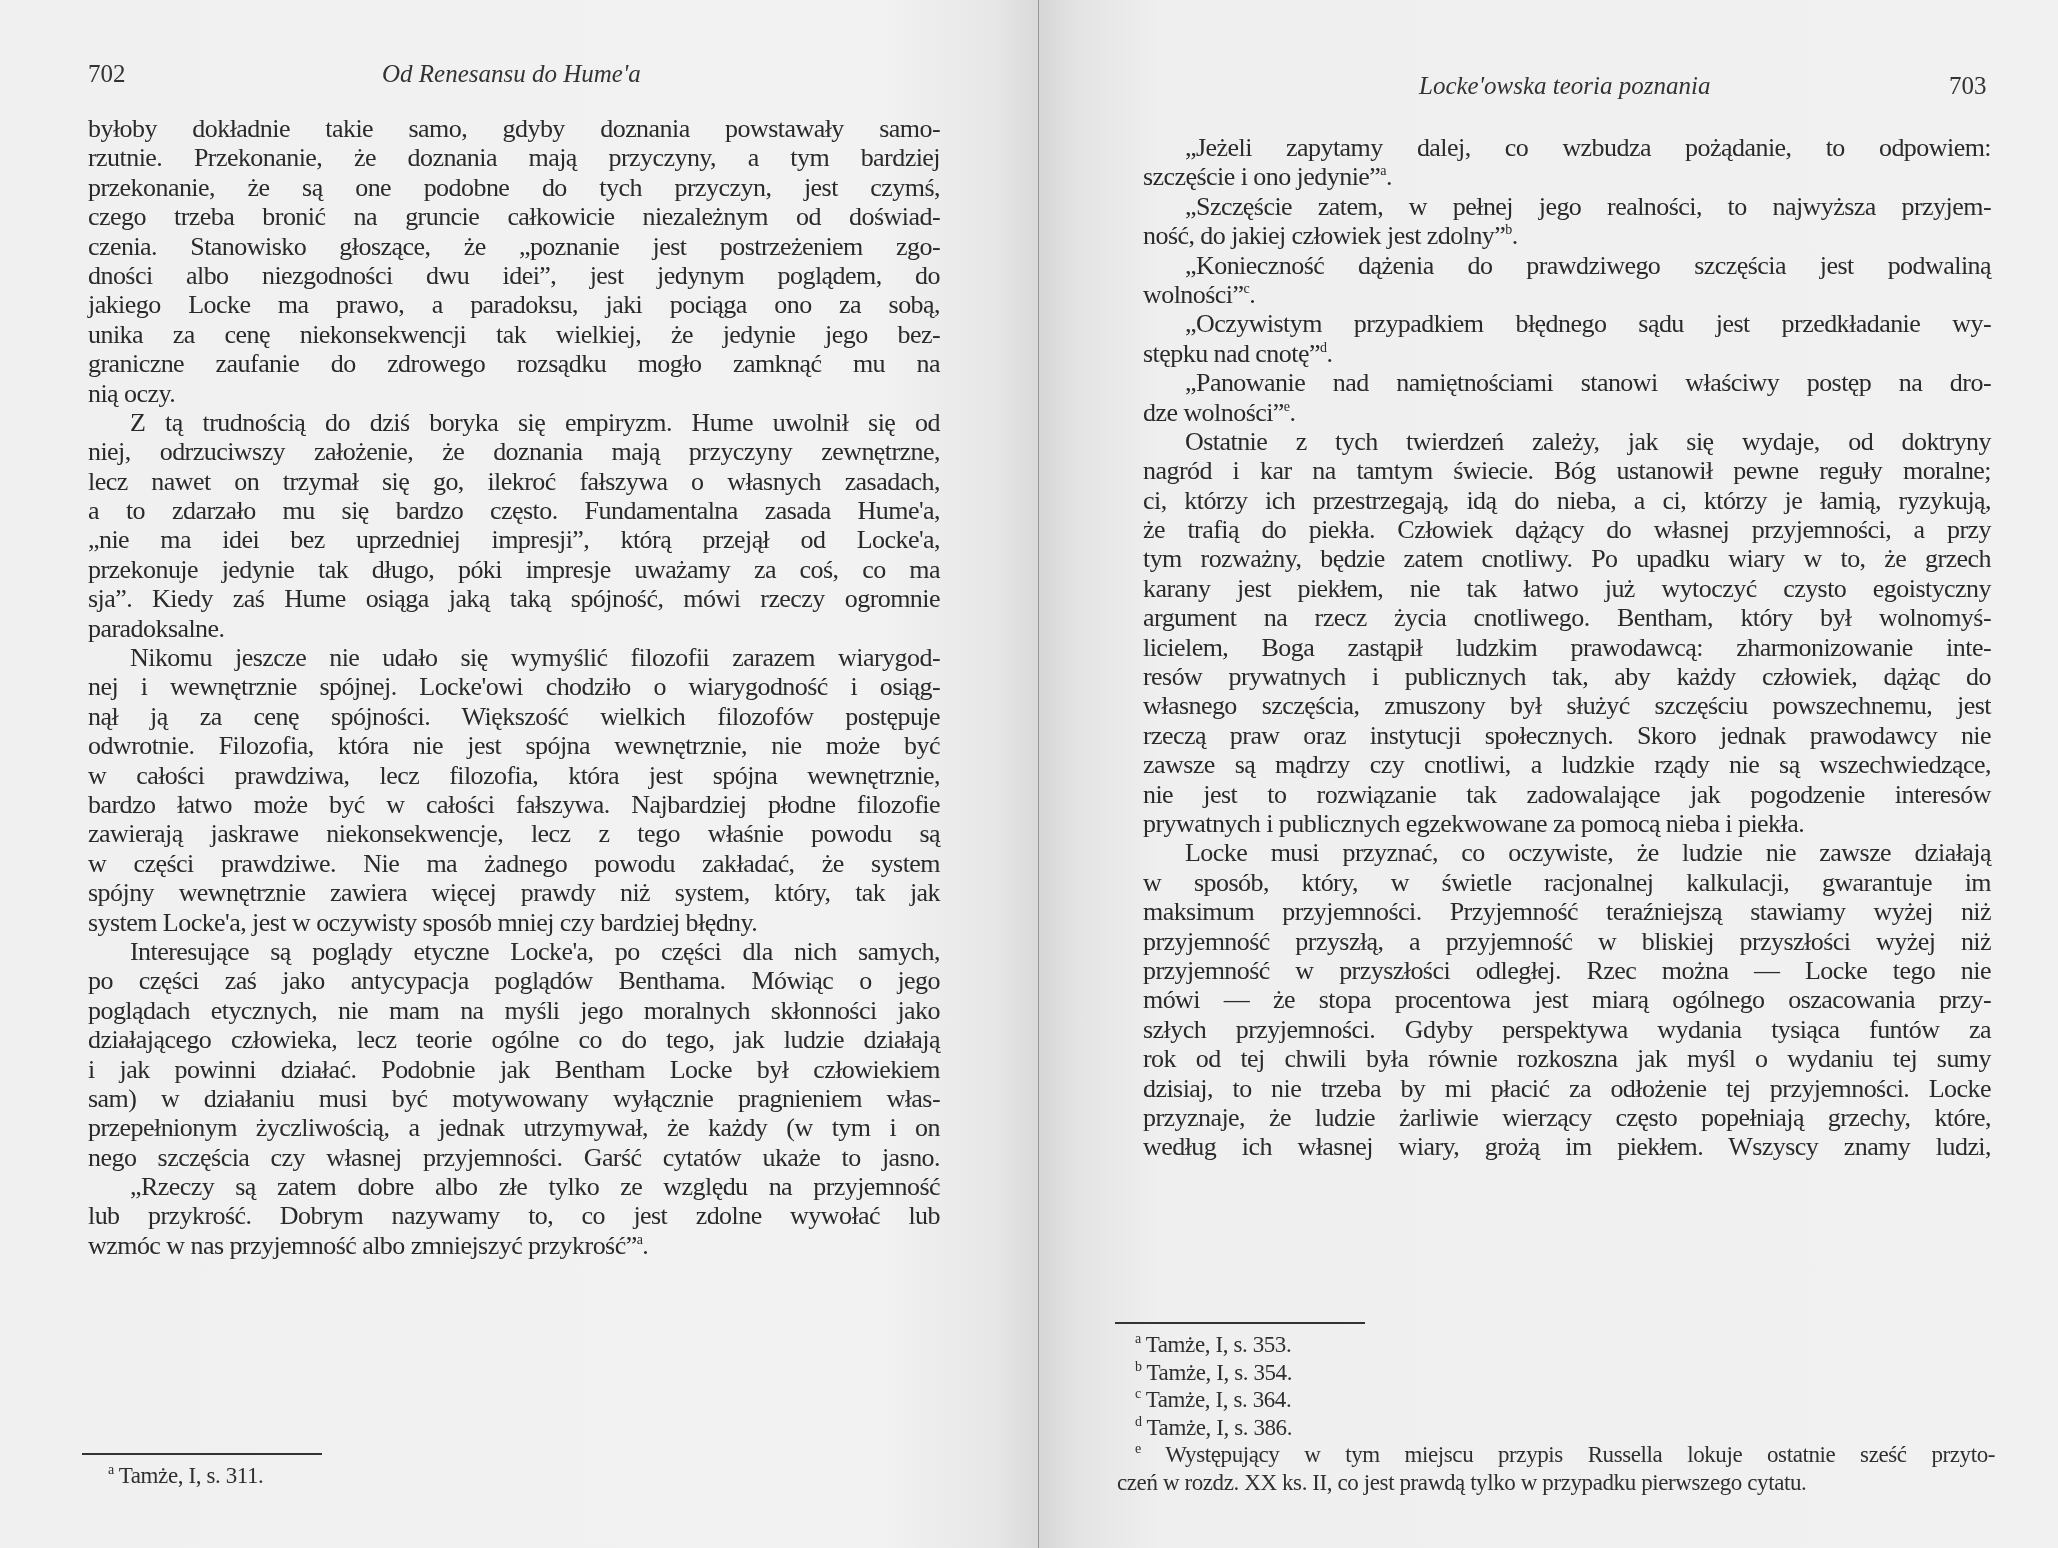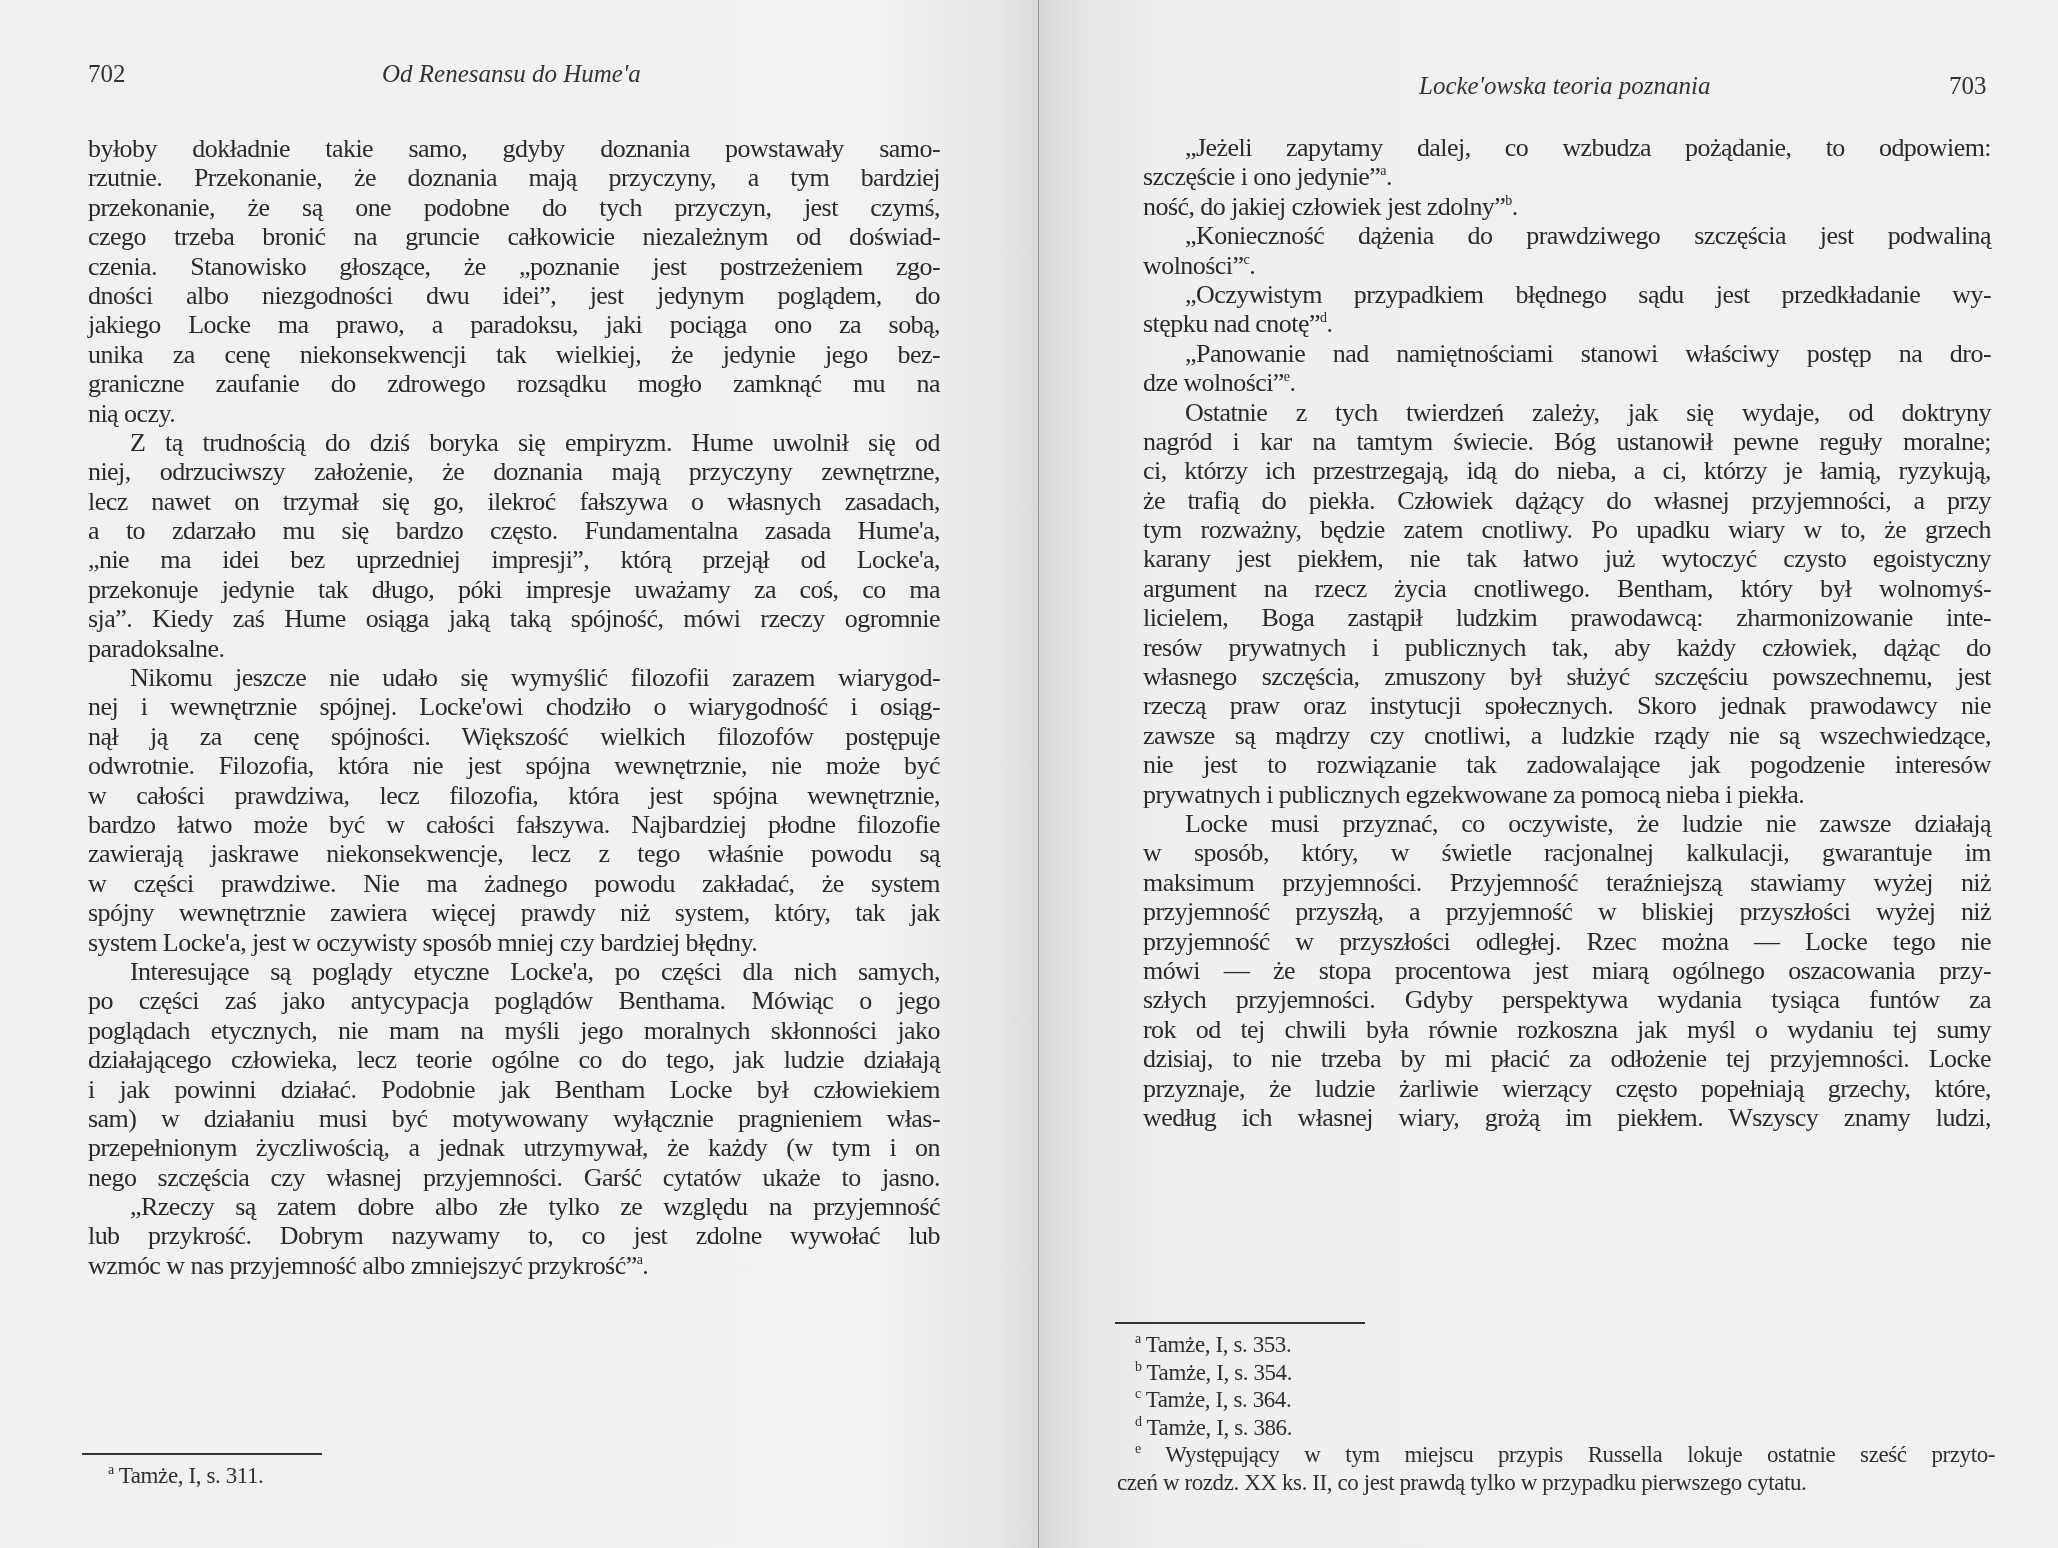--- a/index.html
+++ b/index.html
@@ -38,21 +38,21 @@
 </style>
 </head>
 <body>
 
 <div class="spread">
   <div class="page-left">
     <div class="running-head" style="left:88px; top:60px;">
       <span class="folio">702</span>
     </div>
     <div class="running-head rh-title" style="left:382px; top:60px;">Od Renesansu do Hume'a</div>
-    <div class="text-block" id="left-text" style="left:88px; top:134px; width:852px;">
+    <div class="text-block" id="left-text" style="left:88px; top:114px; width:852px;">
         <span class="line"><span>byłoby dokładnie takie samo, gdyby doznania powstawały samo-</span></span>
         <span class="line"><span>rzutnie. Przekonanie, że doznania mają przyczyny, a tym bardziej</span></span>
         <span class="line"><span>przekonanie, że są one podobne do tych przyczyn, jest czymś,</span></span>
         <span class="line"><span>czego trzeba bronić na gruncie całkowicie niezależnym od doświad-</span></span>
         <span class="line"><span>czenia. Stanowisko głoszące, że „poznanie jest postrzeżeniem zgo-</span></span>
         <span class="line"><span>dności albo niezgodności dwu idei”, jest jedynym poglądem, do</span></span>
         <span class="line"><span>jakiego Locke ma prawo, a paradoksu, jaki pociąga ono za sobą,</span></span>
         <span class="line"><span>unika za cenę niekonsekwencji tak wielkiej, że jedynie jego bez-</span></span>
         <span class="line"><span>graniczne zaufanie do zdrowego rozsądku mogło zamknąć mu na</span></span>
         <span class="line last"><span>nią oczy.</span></span>
@@ -93,20 +93,21 @@
   </div>
 
   <div class="page-right">
     <div class="running-head rh-title" style="left:380px; top:72px;font-style:italic;">Locke'owska teoria poznania</div>
     <div class="running-head" style="left:910px; top:72px;">
       <span class="folio">703</span>
     </div>
     <div class="text-block" id="right-text" style="left:104px; top:133px; width:848px;">
         <span class="line indent"><span>„Jeżeli zapytamy dalej, co wzbudza pożądanie, to odpowiem:</span></span>
         <span class="line last"><span>szczęście i ono jedynie”</span><sup>a</sup><span>.</span></span>
+        <span class="line indent"><span>„Szczęście zatem, w pełnej jego realności, to najwyższa przyjem-</span></span>
         <span class="line last"><span>ność, do jakiej człowiek jest zdolny”</span><sup>b</sup><span>.</span></span>
         <span class="line indent"><span>„Konieczność dążenia do prawdziwego szczęścia jest podwaliną</span></span>
         <span class="line last"><span>wolności”</span><sup>c</sup><span>.</span></span>
         <span class="line indent"><span>„Oczywistym przypadkiem błędnego sądu jest przedkładanie wy-</span></span>
         <span class="line last"><span>stępku nad cnotę”</span><sup>d</sup><span>.</span></span>
         <span class="line indent"><span>„Panowanie nad namiętnościami stanowi właściwy postęp na dro-</span></span>
         <span class="line last"><span>dze wolności”</span><sup>e</sup><span>.</span></span>
         <span class="line indent"><span>Ostatnie z tych twierdzeń zależy, jak się wydaje, od doktryny</span></span>
         <span class="line"><span>nagród i kar na tamtym świecie. Bóg ustanowił pewne reguły moralne;</span></span>
         <span class="line"><span>ci, którzy ich przestrzegają, idą do nieba, a ci, którzy je łamią, ryzykują,</span></span>

